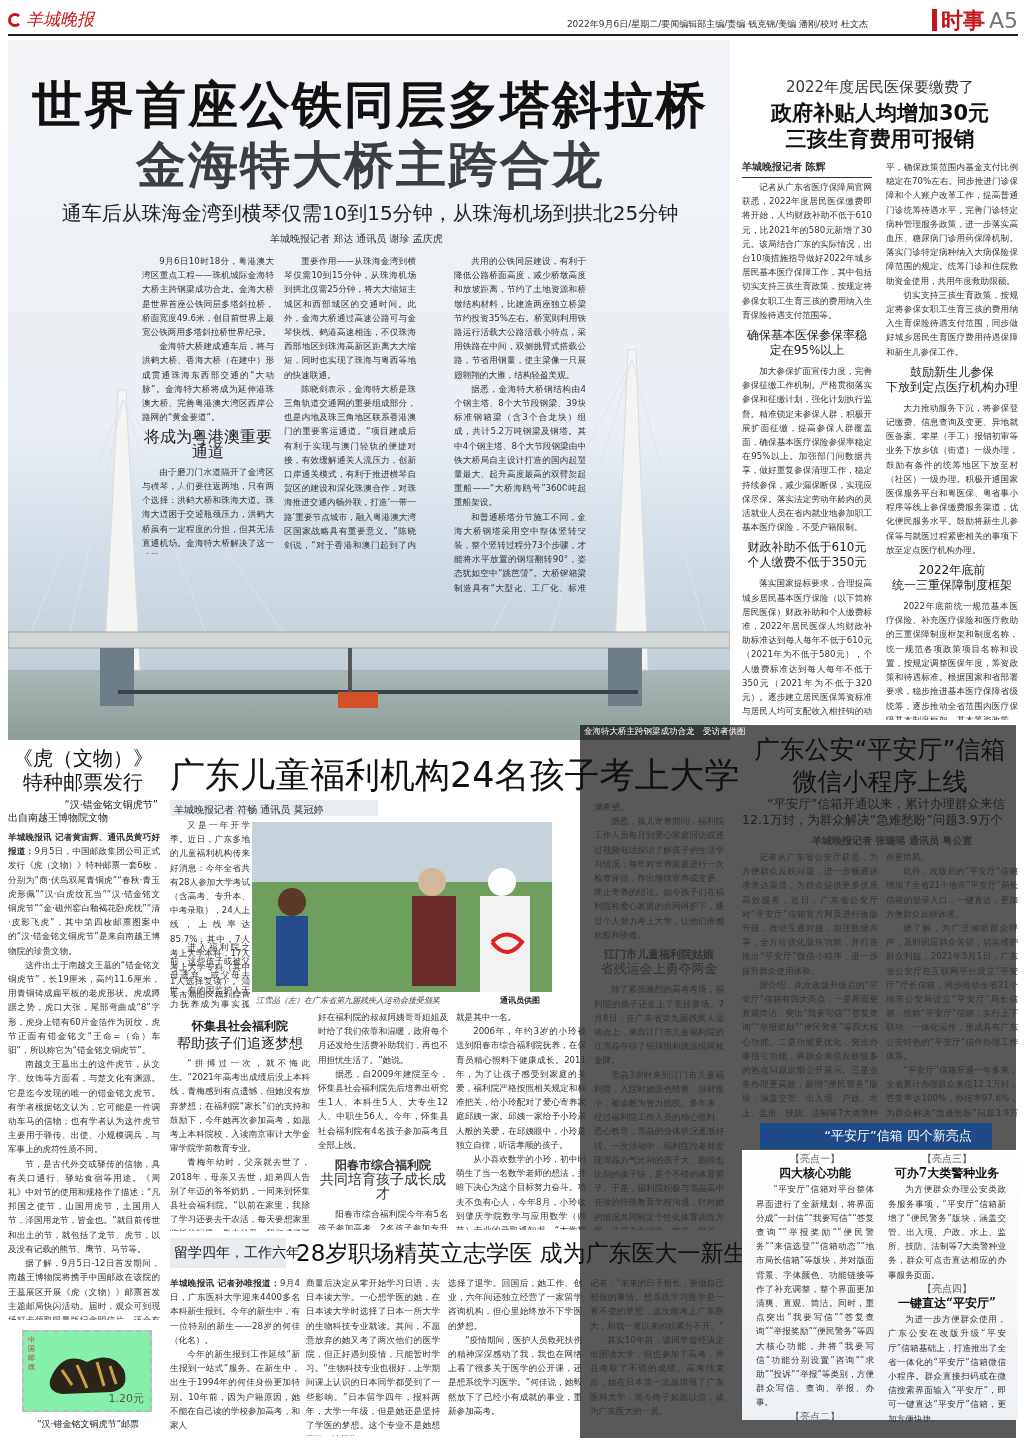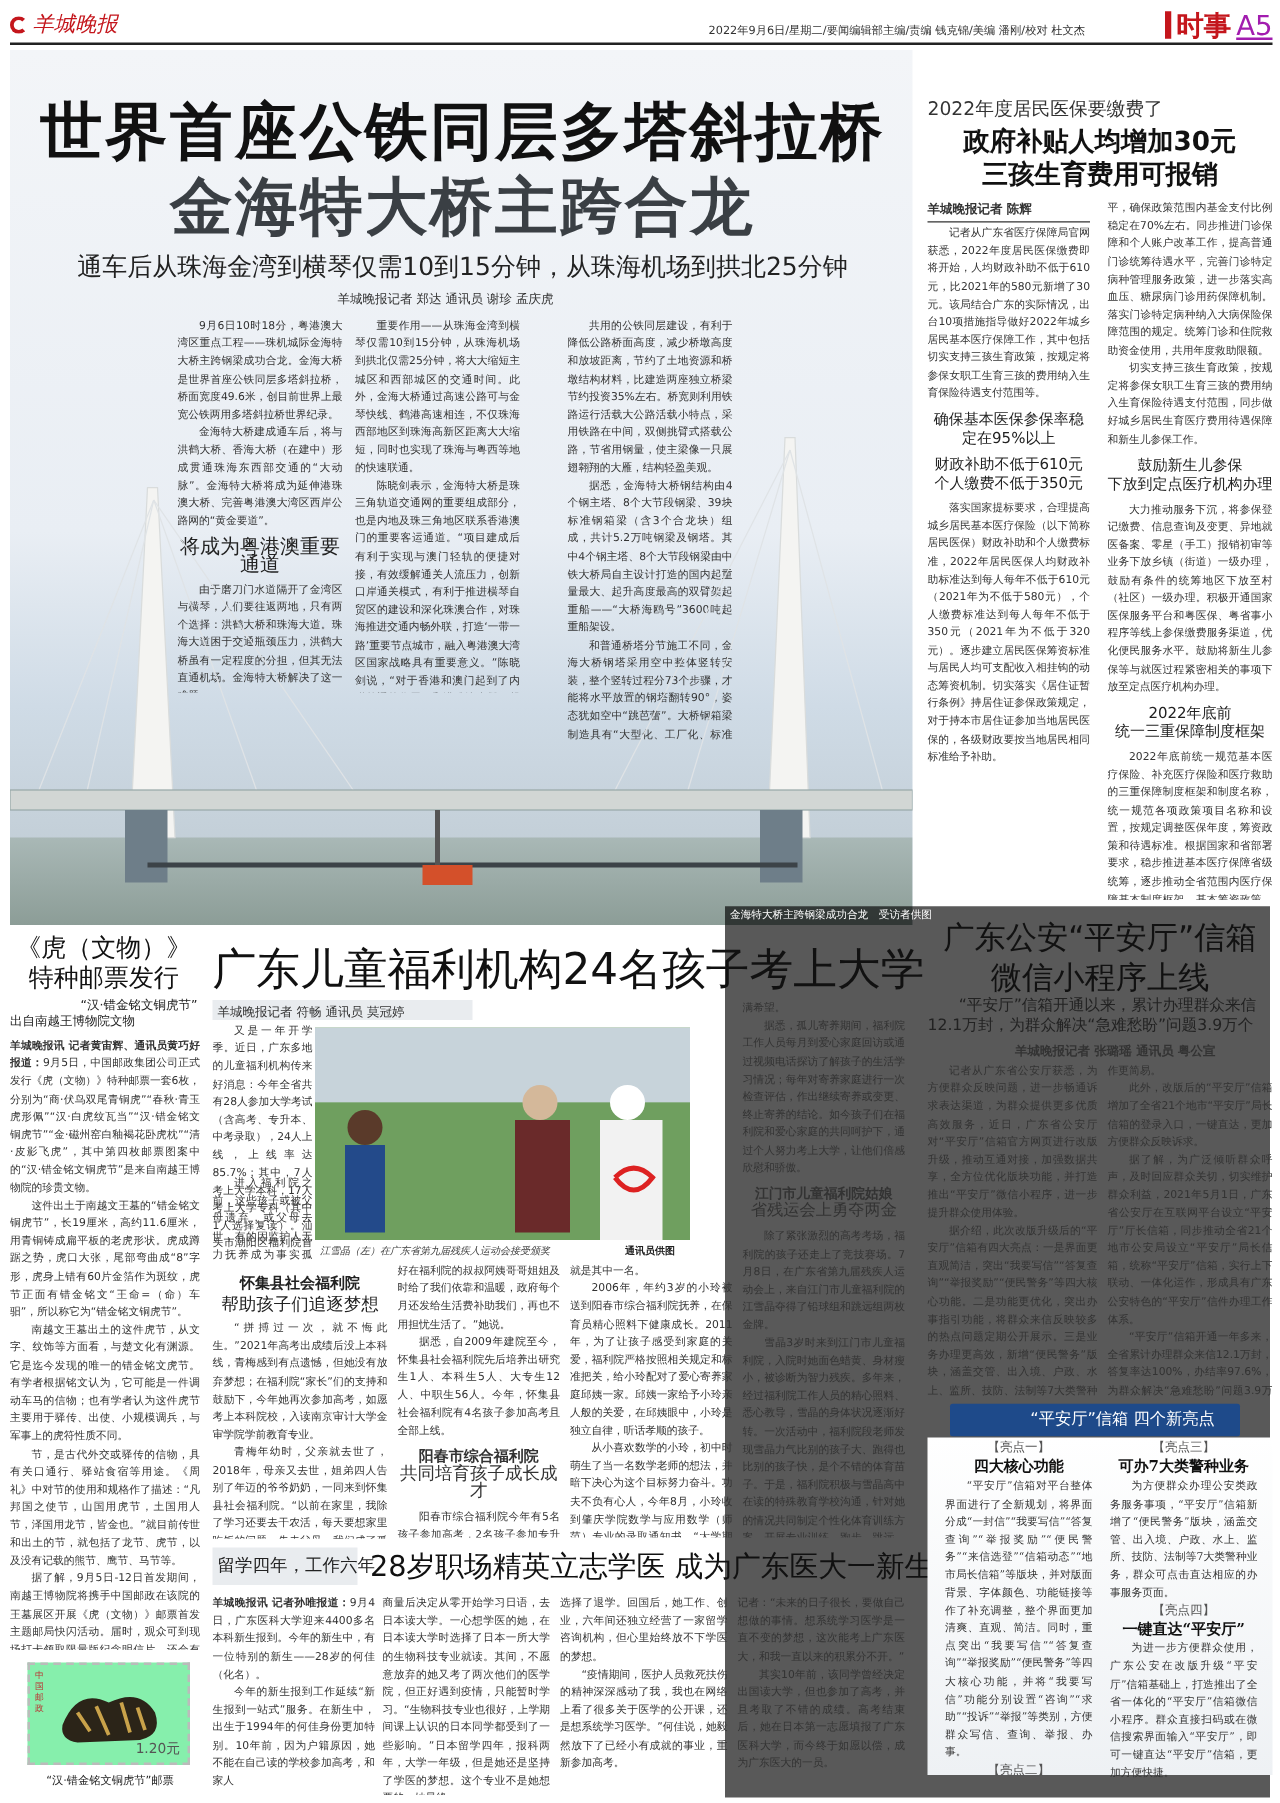--- a/index.html
+++ b/index.html
@@ -4,32 +4,32 @@
 <style>
   * { box-sizing: border-box; margin: 0; padding: 0; }
   body { width: 1024px; height: 1442px; background: #fff; font-family: "DejaVu Sans", sans-serif; color: #222; overflow: hidden; position: relative; }
   .abs { position: absolute; }
   .masthead { left: 8px; top: 6px; width: 1010px; height: 30px; border-bottom: 2px solid #222; }
   .logo { left: 0; top: 2px; color: #c4161c; font-family: "DejaVu Serif", serif; font-weight: normal; font-size: 17px; font-style: italic; }
   .logo-mark { display:inline-block; width: 14px; height: 14px; border-radius: 50%; border: 3px solid #c4161c; border-right-color: transparent; margin-right: 4px; vertical-align: -2px; }
   .meta { right: 150px; top: 12px; font-size: 9px; color: #333; white-space: nowrap; }
   .section { right: 0; top: 0; font-size: 22px; color: #c4161c; font-weight: bold; }
   .section .bar { display:inline-block; width: 5px; height: 22px; background:#c4161c; vertical-align: -3px; margin-right: 4px; }
-  .section .page { color:#a21caf; font-weight: normal; margin-left: 4px; text-decoration: underline; }
+  .section .page { color:#737373; font-weight: normal; margin-left: 4px; }
   .lead-bg { left: 8px; top: 40px; width: 722px; height: 700px; background: linear-gradient(180deg, #f3f5f8 0%, #e9eef4 55%, #cfdbe6 75%, #bcc8cf 100%); }
   .h1 { left: 20px; width: 700px; text-align: center; font-weight: bold; color: #111; letter-spacing: 2px; }
   .h1a { top: 72px; font-size: 50px; }
   .h1b { top: 132px; font-size: 50px; color: #3a3f44; }
   .sub { left: 20px; top: 200px; width: 700px; text-align: center; font-size: 20px; color: #222; }
   .byline { font-size: 10px; color: #333; }
   .col { font-size: 8.6px; line-height: 14.2px; color: #333; text-align: justify; overflow: hidden; }
   .col p { text-indent: 2em; }
   .subhead { font-size: 16px; text-align:center; color:#222; margin: 6px 0; }
   .caption { right: 8px; bottom: 4px; background: rgba(0,0,0,.65); color: #fff; font-size: 8.5px; padding: 1px 4px; }
-  .rh-kicker { left: 742px; top: 78px; width: 276px; font-size: 15px; color:#333; }
+  .rh-kicker { left: 742px; top: 78px; width: 276px; text-align:center; font-size: 15px; color:#333; }
   .rh-title { left: 742px; top: 100px; width: 276px; text-align:center; font-size: 21px; line-height: 26px; font-weight: bold; color:#111; }
   .h2 { font-size: 35px; color: #111; white-space: nowrap; }
   .pill { left: 760px; top: 1123px; width: 232px; height: 26px; background: #1e4a8a; color:#fff; font-size: 13px; text-align:center; line-height: 26px; border-radius: 2px; padding-left: 44px; }
   .panel { left: 742px; top: 1150px; width: 276px; height: 270px; background: linear-gradient(180deg,#fff 0%,#eef1f4 100%); }
   .hl-label { font-size: 10px; text-align:center; color:#555; font-family: "DejaVu Serif", serif; }
   .hl-title { font-size: 12px; text-align:center; font-weight:bold; color:#111; margin-bottom: 2px; }
   .stamp { left: 22px; top: 1330px; width: 130px; height: 82px; border: 2px dashed #bbb; background:#86efac; }
   .side-head { font-size: 20px; text-align: center; color:#111; line-height: 24px; }
   .grey-box { background: #e9ecef; }
 </style>
@@ -103,20 +103,21 @@
 
 <div class="abs rh-kicker">2022年度居民医保要缴费了</div>
 <div class="abs rh-title">
   <div>政府补贴人均增加30元</div>
   <div>三孩生育费用可报销</div>
 </div>
 <div class="abs byline" style="left:742px;top:160px;width:130px;border-bottom:1px solid #333;padding-bottom:3px;font-weight:bold;">羊城晚报记者 陈辉</div>
 <div class="abs col" style="left:742px;top:180px;width:130px;height:540px;">
   <p>记者从广东省医疗保障局官网获悉，2022年度居民医保缴费即将开始，人均财政补助不低于610元，比2021年的580元新增了30元。该局结合广东的实际情况，出台10项措施指导做好2022年城乡居民基本医疗保障工作，其中包括切实支持三孩生育政策，按规定将参保女职工生育三孩的费用纳入生育保险待遇支付范围等。</p>
   <div class="subhead" style="font-size:12px;line-height:15px;">确保基本医保参保率稳定在95%以上</div>
+  <p>加大参保扩面宣传力度，完善参保征缴工作机制。严格贯彻落实参保和征缴计划，强化计划执行监督。精准锁定未参保人群，积极开展扩面征缴，提高参保人群覆盖面，确保基本医疗保险参保率稳定在95%以上。加强部门间数据共享，做好重复参保清理工作，稳定持续参保，减少漏保断保，实现应保尽保。落实法定劳动年龄内的灵活就业人员在省内就业地参加职工基本医疗保险，不受户籍限制。</p>
   <div class="subhead" style="font-size:12px;line-height:15px;">
       <div>财政补助不低于610元</div>
       <div>个人缴费不低于350元</div>
     </div>
   <p>落实国家提标要求，合理提高城乡居民基本医疗保险（以下简称居民医保）财政补助和个人缴费标准，2022年居民医保人均财政补助标准达到每人每年不低于610元（2021年为不低于580元），个人缴费标准达到每人每年不低于350元（2021年为不低于320元）。逐步建立居民医保筹资标准与居民人均可支配收入相挂钩的动态筹资机制。切实落实《居住证暂行条例》持居住证参保政策规定，对于持本市居住证参加当地居民医保的，各级财政要按当地居民相同标准给予补助。</p>
 
 </div>
 <div class="abs col" style="left:886px;top:160px;width:132px;height:560px;">
   <p style="text-indent:0">平，确保政策范围内基金支付比例稳定在70%左右。同步推进门诊保障和个人账户改革工作，提高普通门诊统筹待遇水平，完善门诊特定病种管理服务政策，进一步落实高血压、糖尿病门诊用药保障机制。落实门诊特定病种纳入大病保险保障范围的规定。统筹门诊和住院救助资金使用，共用年度救助限额。</p>
   <p>切实支持三孩生育政策，按规定将参保女职工生育三孩的费用纳入生育保险待遇支付范围，同步做好城乡居民生育医疗费用待遇保障和新生儿参保工作。</p>

